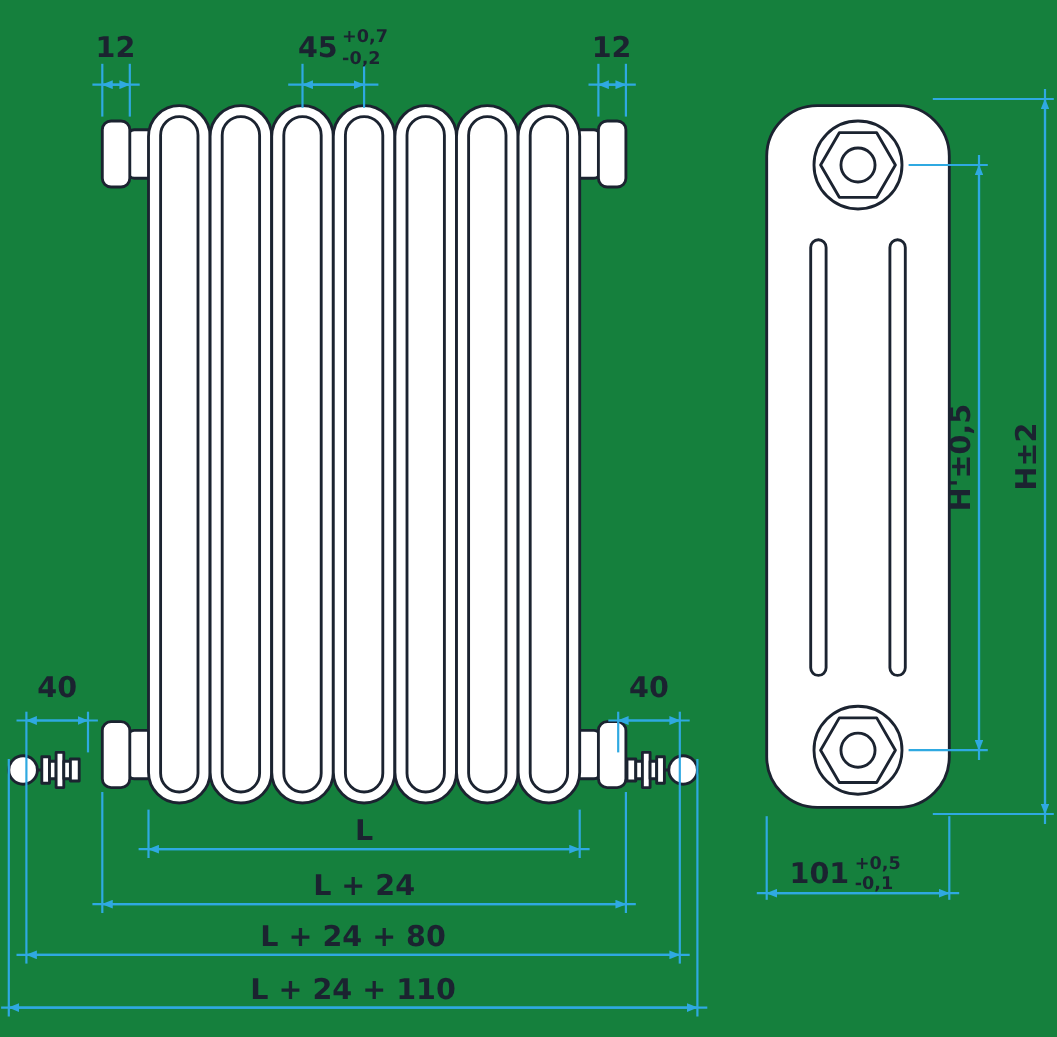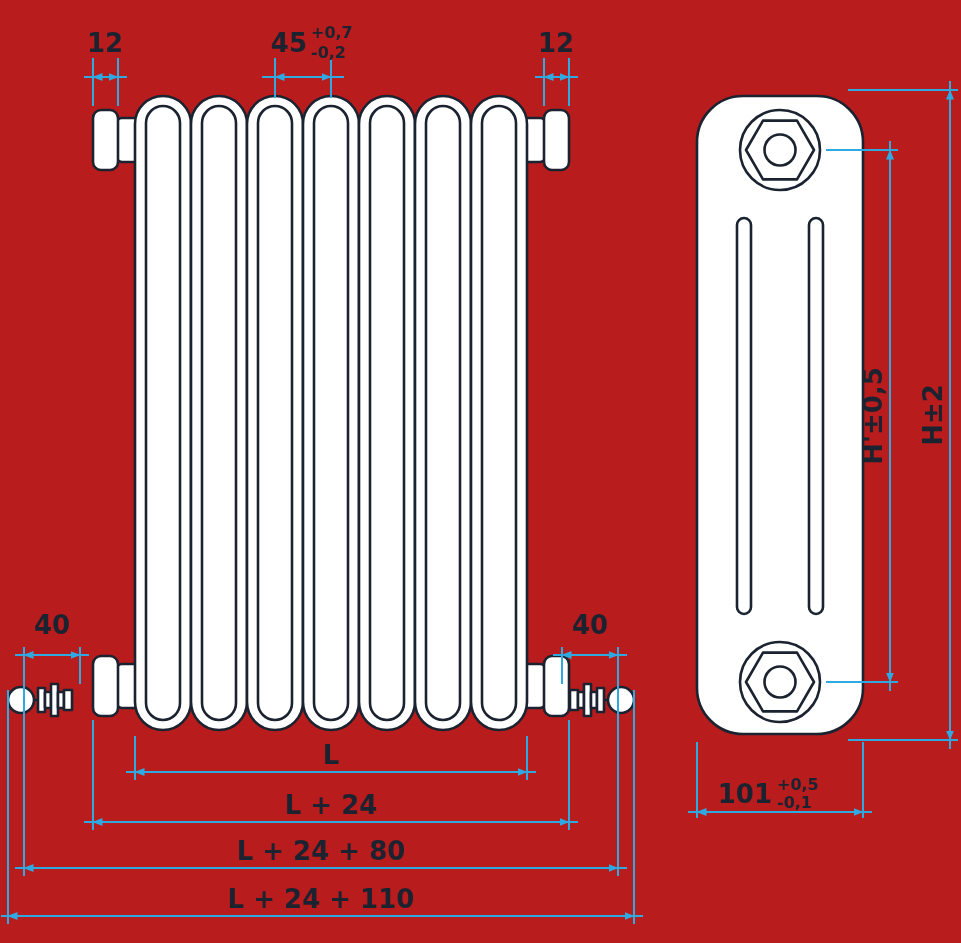--- a/index.html
+++ b/index.html
@@ -1,16 +1,16 @@
 <!DOCTYPE html>
 <html style="--ink: #1b2330; --dim: #2fa9e1; --bg: #ffffff;"><head>
 <meta charset="utf-8">
 <style>
   html,body{margin:0;padding:0;background:#fff;}
-  .stage{width:961px;height:943px;position:relative;background:#b91c1c;}
+  .stage{width:961px;height:943px;position:relative;background:#15803d;}
   svg{display:block;}
   .ink{stroke:var(--ink,#1b2330);stroke-width:2.6;fill:none;stroke-linejoin:round;stroke-linecap:round;}
   .fill{fill:#fff;}
   .dim{stroke:var(--dim,#2fa9e1);stroke-width:2;fill:none;}
   text{fill:var(--ink,#1b2330);font-family:"DejaVu Sans","Liberation Sans",sans-serif;font-weight:600;}
   .lbl{font-size:26px;}
   .tol{font-size:16px;}
   .mid{text-anchor:middle;}
   .end{text-anchor:end;}
 </style>

